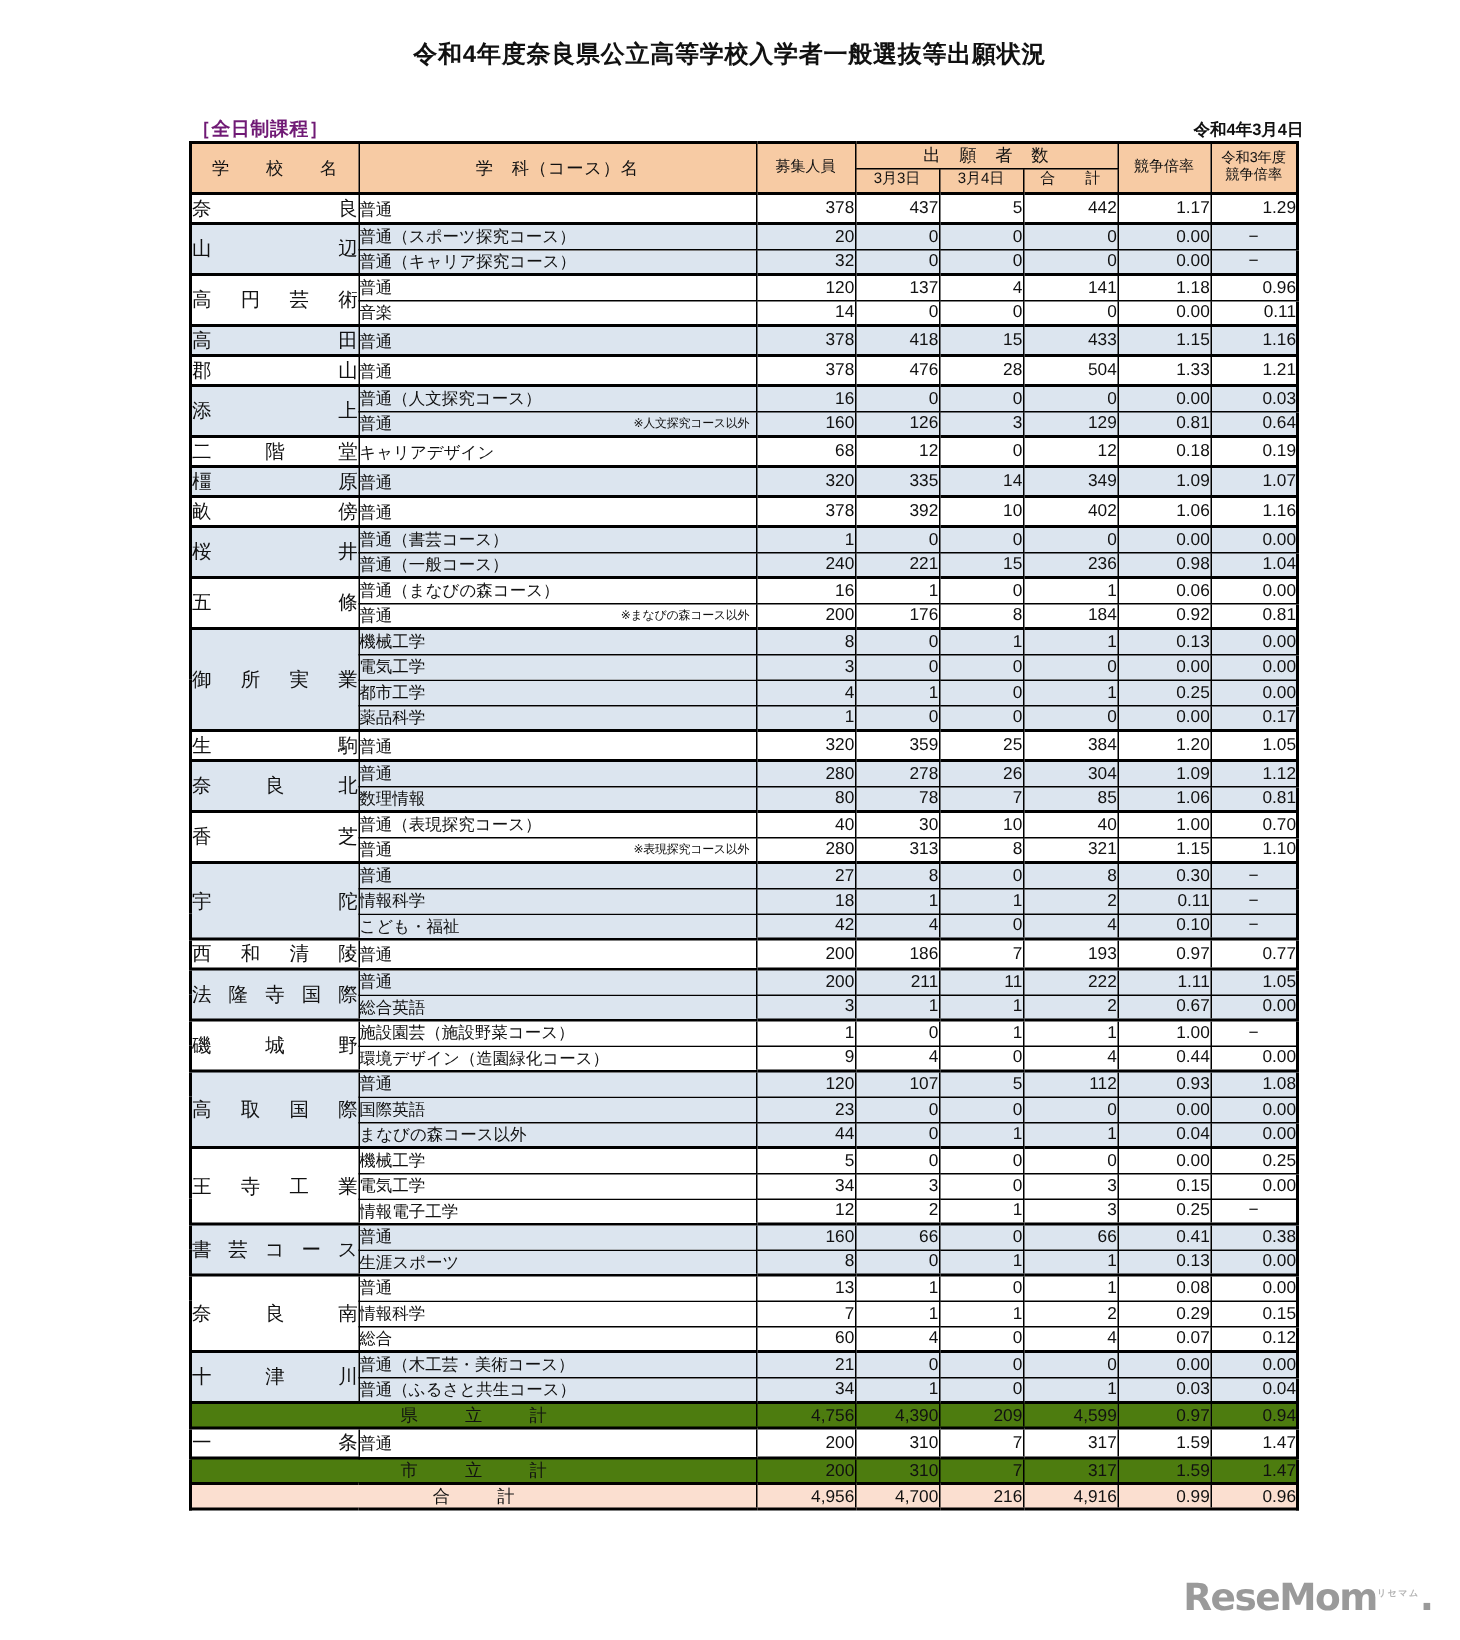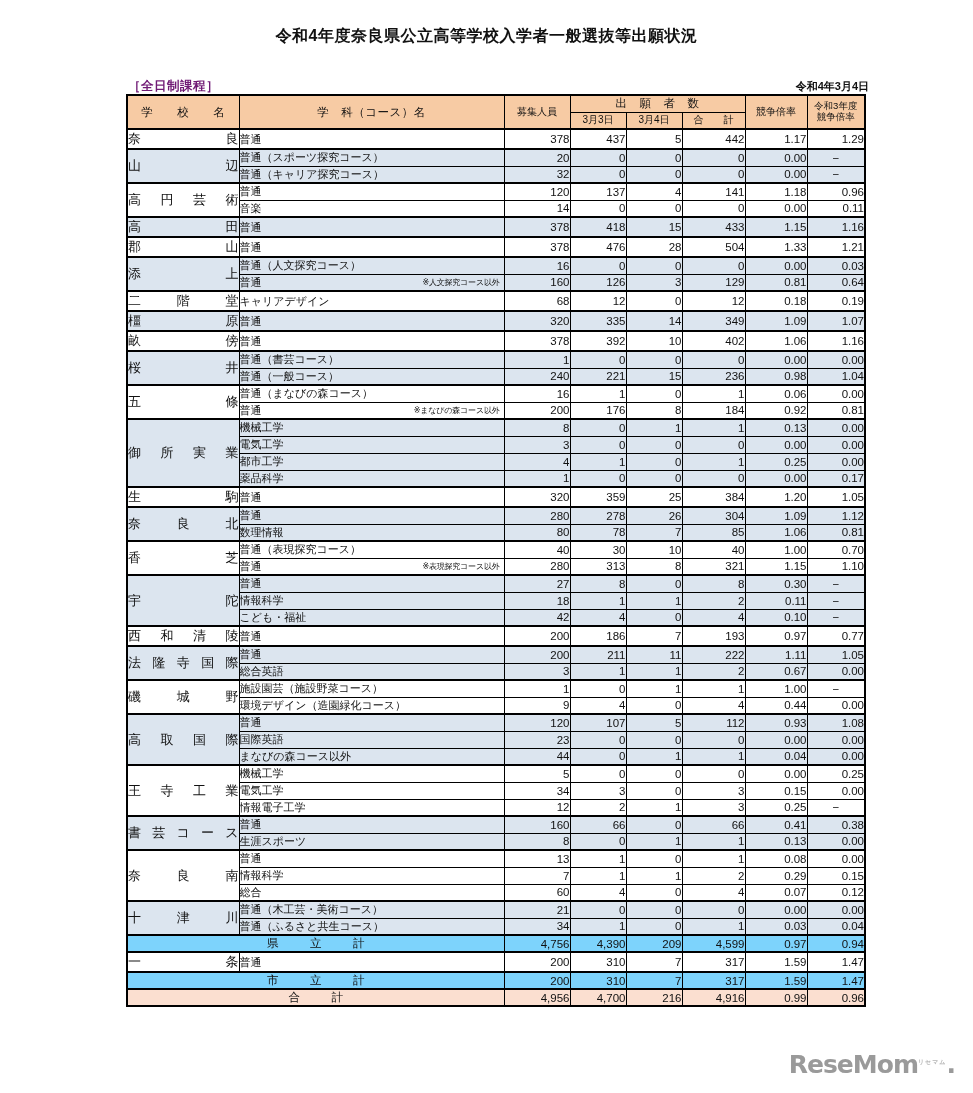--- a/index.html
+++ b/index.html
@@ -130,21 +130,21 @@
   }
   td.dash {
     text-align: center;
     font-size: 11.5px;
     vertical-align: middle;
   }
 
   
   tr.band-w > td { background: #ffffff; }
   tr.band-b > td { background: #DCE5EF; }
-  tr.total-y > td { background: #7dd3fc; }
+  tr.total-y > td { background: #4d7c0f; }
   tr.total-p > td { background: #FBDFD0; }
 
   tr.total-y td.center-label, tr.total-p td.center-label {
     text-align: center;
     font-size: 11.5px;
     font-weight: normal;
     letter-spacing: 10px;
     padding-right: 0;
     text-indent: 10px;
   }

